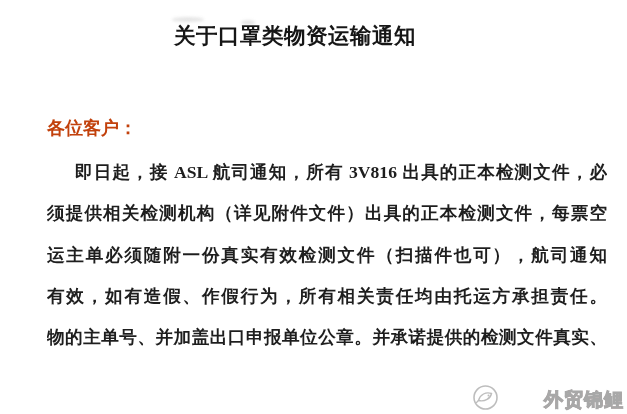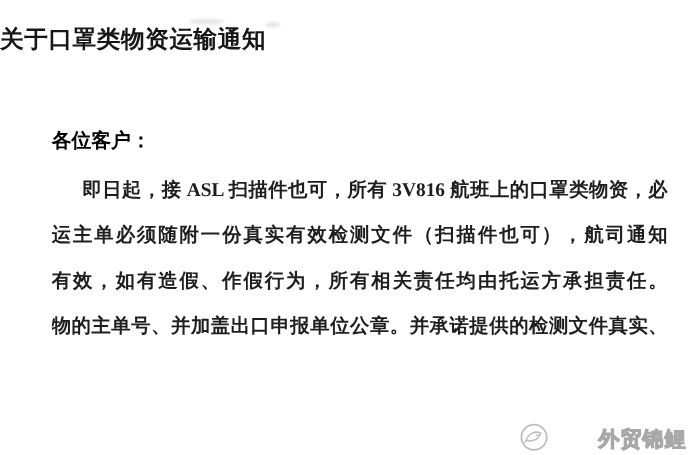--- a/index.html
+++ b/index.html
@@ -28,35 +28,35 @@
   .smudge.s2 { left: 241px; top: 20px; width: 14px; height: 5px; }
 
   .title {
     position: absolute;
     top: 21px;
     left: 0;
     right: 0;
     margin: 0;
     padding-right: 37px;
     box-sizing: border-box;
-    text-align: left;
+    text-align: center;
     font-size: 21.5px;
     font-weight: bold;
     letter-spacing: 0.5px;
     color: #161616;
   }
 
   .salutation {
     position: absolute;
     top: 116px;
     left: 47px;
     font-size: 18px;
     line-height: 24px;
     font-weight: 600;
-    color: #000000;
+    color: #c2410c;
   }
 
   .paragraph {
     position: absolute;
     top: 152px;
     left: 47px;
     width: 560px;
     font-size: 17.6px;
     font-weight: 600;
     color: #1e1e1e;
@@ -103,21 +103,22 @@
 <div class="page">
 
   <div class="smudge s1"></div>
   <div class="smudge s2"></div>
 
   <h1 class="title">关于口罩类物资运输通知</h1>
 
   <div class="salutation">各位客户：</div>
 
   <div class="paragraph">
-    <div class="para-line indent">即日起，接 ASL 扫描件也可，所有 3V816 航班上的口罩类物资，必</div>
+    <div class="para-line indent">即日起，接 ASL 航司通知，所有 3V816 出具的正本检测文件，必</div>
+    <div class="para-line">须提供相关检测机构（详见附件文件）出具的正本检测文件，每票空</div>
     <div class="para-line">运主单必须随附一份真实有效检测文件（扫描件也可），航司通知</div>
     <div class="para-line">有效，如有造假、作假行为，所有相关责任均由托运方承担责任。</div>
     <div class="para-line">物的主单号、并加盖出口申报单位公章。并承诺提供的检测文件真实、</div>
   </div>
 
   <div class="watermark">
     <svg class="wm-icon" width="27" height="27" viewBox="0 0 27 27">
       <circle cx="13.5" cy="13.5" r="11.5" fill="none" stroke="#b2b2b2" stroke-width="1.6"></circle>
       <path d="M6.5,16.5 C8,10.5 14,7.5 19.5,9.5 C18.5,14.5 13,18 6.5,16.5 Z" fill="none" stroke="#b2b2b2" stroke-width="1.4"></path>
       <circle cx="16.5" cy="11.5" r="1" fill="#b2b2b2"></circle>

